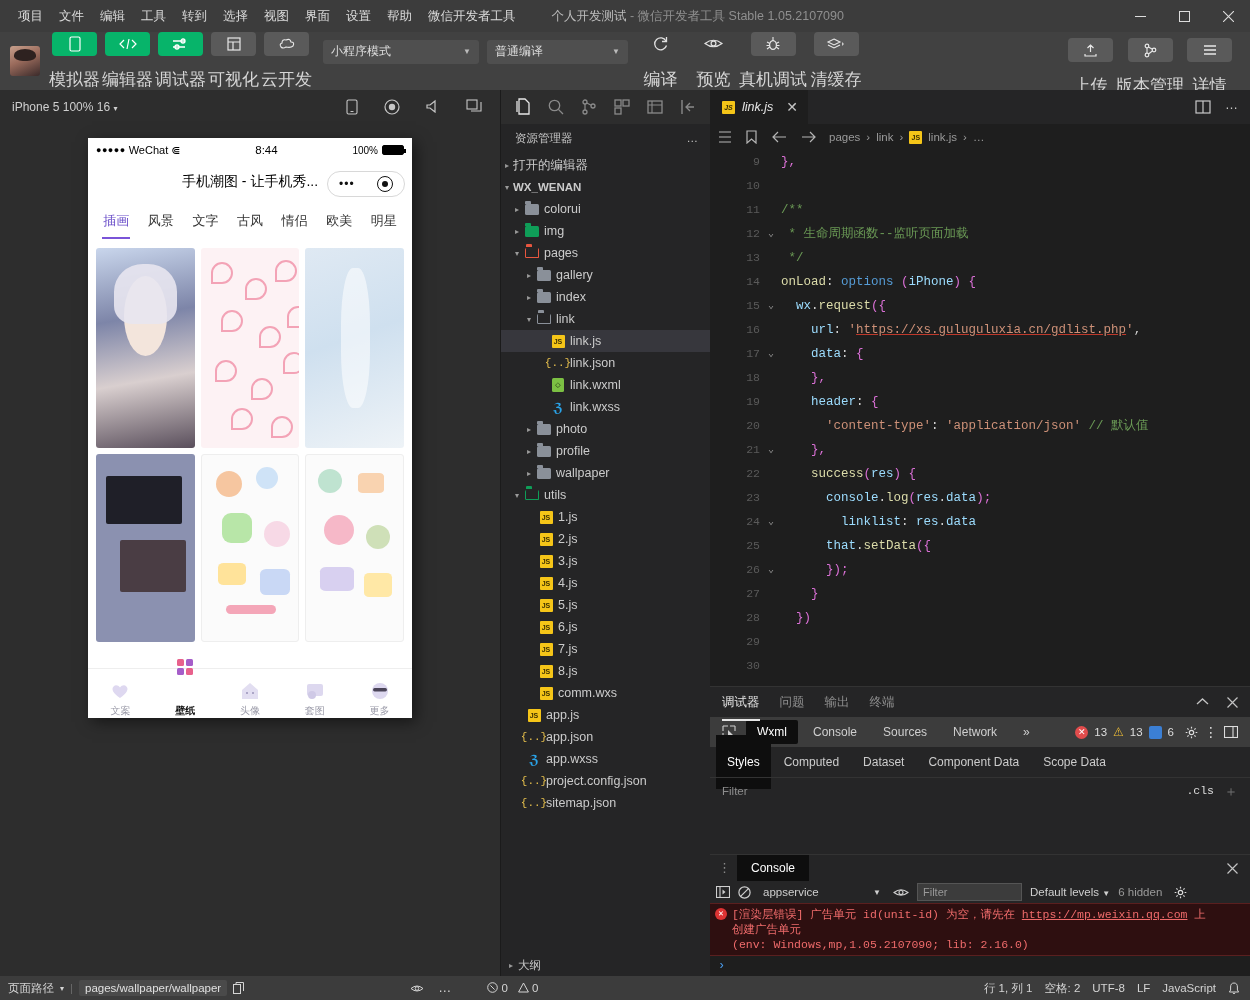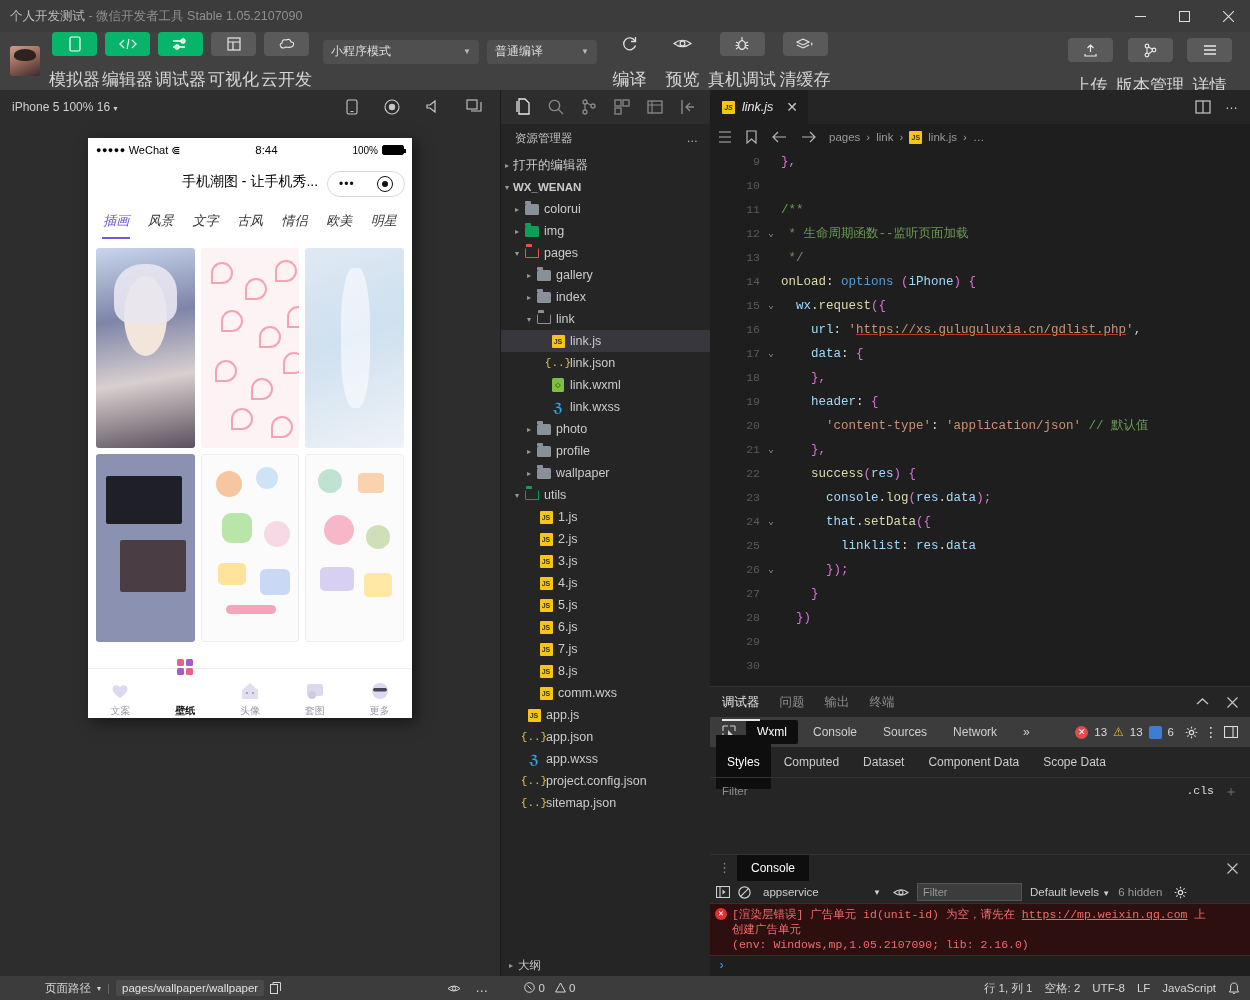--- a/index.html
+++ b/index.html
@@ -12,21 +12,21 @@
   }
   .app { position: relative; width: 1250px; height: 1000px; display: flex; flex-direction: column; }
 
   
   .titlebar {
     height: 32px; background: #3c3c3c; display: flex; align-items: center;
     flex: 0 0 32px; position: relative;
   }
   .menu { display: flex; align-items: center; padding-left: 10px; gap: 0px; }
   .menu-item { font-size: 12.5px; color: #dcdcdc; padding: 4px 8px; cursor: default; white-space: nowrap; }
-  .title-text { margin-left: 10px; font-size: 12.5px; color: #bdbdbd; white-space: nowrap; }
+  .title-text { margin-left: 28px; font-size: 12.5px; color: #bdbdbd; white-space: nowrap; }
   .title-text .ver { color: #8f8f8f; }
   .win-ctrl { position: absolute; right: 0; top: 0; height: 32px; display: flex; }
   .win-btn { width: 44px; height: 32px; display: flex; align-items: center; justify-content: center; color: #ddd; }
 
   
   .toolbar {
     height: 58px; background: #414141; flex: 0 0 58px;
     display: flex; align-items: center; padding: 0 10px; position: relative;
   }
   .avatar {
@@ -69,21 +69,21 @@
   .battery i { display:block; height:100%; background:#000; }
   .nav-bar { height: 40px; display: flex; align-items: center; justify-content: center; position: relative; }
   .nav-title { font-size: 14px; color: #000; font-weight: 500; }
   .capsule {
     position: absolute; right: 7px; top: 9px; width: 78px; height: 26px; border-radius: 13px;
     border: 1px solid #d8d8d8; display: flex; align-items: center; justify-content: space-around;
   }
   .capsule .dots { font-size: 12px; letter-spacing: 1px; color: #111; }
   .capsule .circle { width: 16px; height: 16px; border-radius: 50%; border: 1.6px solid #111; position: relative; }
   .capsule .circle:after { content:""; position:absolute; left:4px; top:4px; width:6px; height:6px; border-radius:50%; background:#111; }
-  .cats { display: flex; align-items: center; height: 38px; padding: 0 6px; font-size: 13px; color: #333; font-style: italic; }
+  .cats { display: flex; align-items: center; height: 38px; padding: 0 6px; font-size: 13px; color: #333; }
   .cat { flex: 1; text-align: center; position: relative; }
   .cat.active { color: #6a4ec9; }
   .cat.active:after { content:""; position:absolute; left:50%; transform:translateX(-50%); bottom:-9px; width:28px; height:2.5px; background:#7a54d8; }
   .gallery { display: flex; gap: 6px; padding: 8px 8px 0; }
   .gcol { flex: 1; display: flex; flex-direction: column; gap: 6px; }
   .card { border-radius: 3px; overflow: hidden; position: relative; }
   .c-anime { height: 200px; background: linear-gradient(170deg,#c9d6ec 0%,#7d85a8 35%,#d9cfcf 65%,#5a4f5c 100%); }
   .c-anime:before{content:"";position:absolute;left:28%;top:14%;width:44%;height:40%;border-radius:50%;background:#f3e5dc;}
   .c-anime:after{content:"";position:absolute;left:18%;top:8%;width:64%;height:30%;border-radius:46% 46% 30% 30%;background:#e8e6ef;opacity:.9;}
   .c-pink { height: 200px; background: #fdf2f4; }
@@ -176,31 +176,44 @@
     padding: 3px 6px 3px 22px; position: relative; line-height: 15px;
   }
   .err .eico { position: absolute; left: 5px; top: 4px; width: 12px; height: 12px; border-radius: 50%; background: #d33; color: #fff; font-size: 9px; display: flex; align-items: center; justify-content: center; }
   .prompt { color: #4a9ef0; font-family: "Liberation Mono", monospace; font-size: 12px; padding: 3px 8px; }
 
   
   .outline { height: 22px; background: #252526; display: flex; align-items: center; font-size: 11.5px; color: #c5c5c5; padding-left: 8px; gap: 5px; }
 
   
   .statusbar { height: 24px; flex: 0 0 24px; background: #3c3c3c; display: flex; align-items: center; font-size: 11.5px; color: #d4d4d4; }
-  .sb-sec { display: flex; align-items: center; gap: 6px; padding: 0 8px; height: 24px; margin-left: 37px; }
+  .sb-sec { display: flex; align-items: center; gap: 6px; padding: 0 8px; height: 24px; }
   .sb-path { background: #4a4a4a; padding: 2px 6px; border-radius: 2px; color: #e0e0e0; }
   .sb-right2 { margin-left: auto; display: flex; align-items: center; gap: 12px; padding-right: 10px; }
   svg { display: block; }
 </style>
 </head>
 <body>
 
 <div class="app">
 
   <div class="titlebar">
+    <div class="menu">
+      <div class="menu-item">项目</div>
+      <div class="menu-item">文件</div>
+      <div class="menu-item">编辑</div>
+      <div class="menu-item">工具</div>
+      <div class="menu-item">转到</div>
+      <div class="menu-item">选择</div>
+      <div class="menu-item">视图</div>
+      <div class="menu-item">界面</div>
+      <div class="menu-item">设置</div>
+      <div class="menu-item">帮助</div>
+      <div class="menu-item">微信开发者工具</div>
+    </div>
     <div class="title-text">
       <span>个人开发测试</span><span class="ver"> - 微信开发者工具 </span><span class="ver">Stable 1.05.2107090</span>
     </div>
     <div class="win-ctrl">
       <div class="win-btn">
         <svg width="11" height="11" viewBox="0 0 11 11">
             <rect x="0" y="5" width="11" height="1" fill="#ddd"></rect>
           </svg>
       </div>
       <div class="win-btn">
@@ -260,21 +273,21 @@
             <path d="M3 10 Q1 7 4 6 Q4 2 8 3 Q12 1 13 5 Q17 5 15 9 Q13 11 8 10 Q5 12 3 10Z" fill="none" stroke="#e8e8e8" stroke-width="1.1"></path>
           </svg>
       </div>
       <div class="lbl">云开发</div>
     </div>
 
     <div class="sel" style="width:156px;">
       <span>小程序模式</span>
       <span class="caret">▼</span>
     </div>
-    <div class="sel" style="width:110px; margin-left:0;">
+    <div class="sel" style="width:141px; margin-left:0;">
       <span>普通编译</span>
       <span class="caret">▼</span>
     </div>
 
     <div class="tbtn">
       <div class="box" style="background:transparent;">
         <svg width="17" height="17" viewBox="0 0 17 17">
             <path d="M14 6 A6 6 0 1 0 14.5 10.5" stroke="#e0e0e0" stroke-width="1.3" fill="none"></path>
             <path d="M14.5 2 V6.5 H10" stroke="#e0e0e0" stroke-width="1.3" fill="none"></path>
           </svg>
@@ -841,22 +854,22 @@
           <div class="cline">  <span class="k-fn">onLoad</span><span class="k-op">: </span><span class="k-kw">options</span> <span class="k-brk">(</span><span class="k-par">iPhone</span><span class="k-brk">) {</span></div>
           <div class="cline">    <span class="k-par">wx</span><span class="k-op">.</span><span class="k-fn">request</span><span class="k-brk">({</span></div>
           <div class="cline">      <span class="k-prop">url</span><span class="k-op">: </span><span class="k-str">'</span><span class="k-link">https://xs.guluguluxia.cn/gdlist.php</span><span class="k-str">'</span><span class="k-op">,</span></div>
           <div class="cline">      <span class="k-prop">data</span><span class="k-op">: </span><span class="k-brk">{</span></div>
           <div class="cline">      <span class="k-brk">},</span></div>
           <div class="cline">      <span class="k-prop">header</span><span class="k-op">: </span><span class="k-brk">{</span></div>
           <div class="cline">        <span class="k-str">'content-type'</span><span class="k-op">: </span><span class="k-str">'application/json'</span> <span class="k-cm">// 默认值</span></div>
           <div class="cline">      <span class="k-brk">},</span></div>
           <div class="cline">      <span class="k-fn">success</span><span class="k-brk">(</span><span class="k-par">res</span><span class="k-brk">) {</span></div>
           <div class="cline">        <span class="k-par">console</span><span class="k-op">.</span><span class="k-fn">log</span><span class="k-brk">(</span><span class="k-par">res</span><span class="k-op">.</span><span class="k-par">data</span><span class="k-brk">);</span></div>
+          <div class="cline">          <span class="k-prop">linklist</span><span class="k-op">: </span><span class="k-par">res</span><span class="k-op">.</span><span class="k-par">data</span></div>
           <div class="cline">        <span class="k-par">that</span><span class="k-op">.</span><span class="k-fn">setData</span><span class="k-brk">({</span></div>
-          <div class="cline">          <span class="k-prop">linklist</span><span class="k-op">: </span><span class="k-par">res</span><span class="k-op">.</span><span class="k-par">data</span></div>
           <div class="cline">        <span class="k-brk">});</span></div>
           <div class="cline">      <span class="k-brk">}</span></div>
           <div class="cline">    <span class="k-brk">})</span></div>
           <div class="mmap"></div>
         </div>
       </div>
 
       <div class="debugger">
         <div class="dbg-head">
           <span class="t active">调试器</span>

